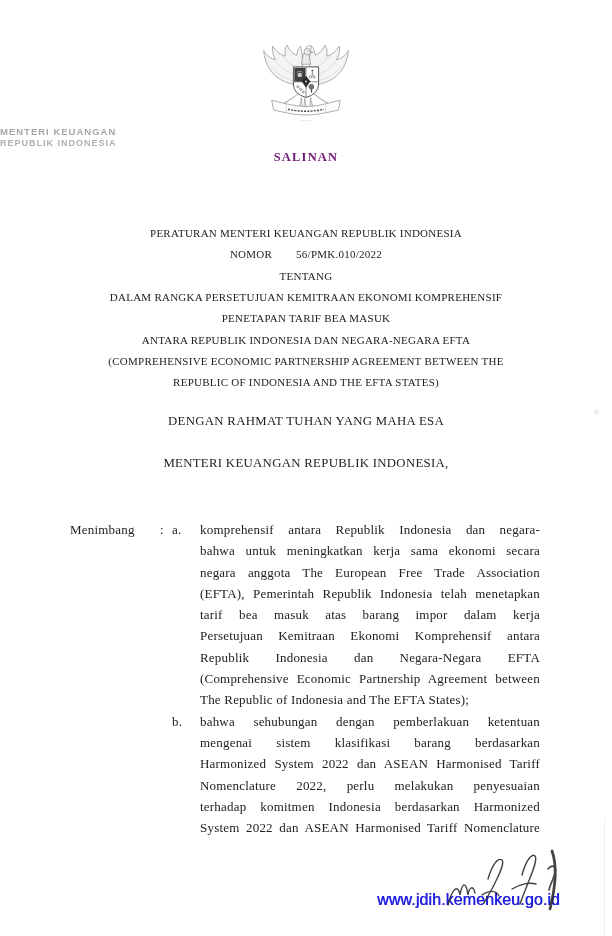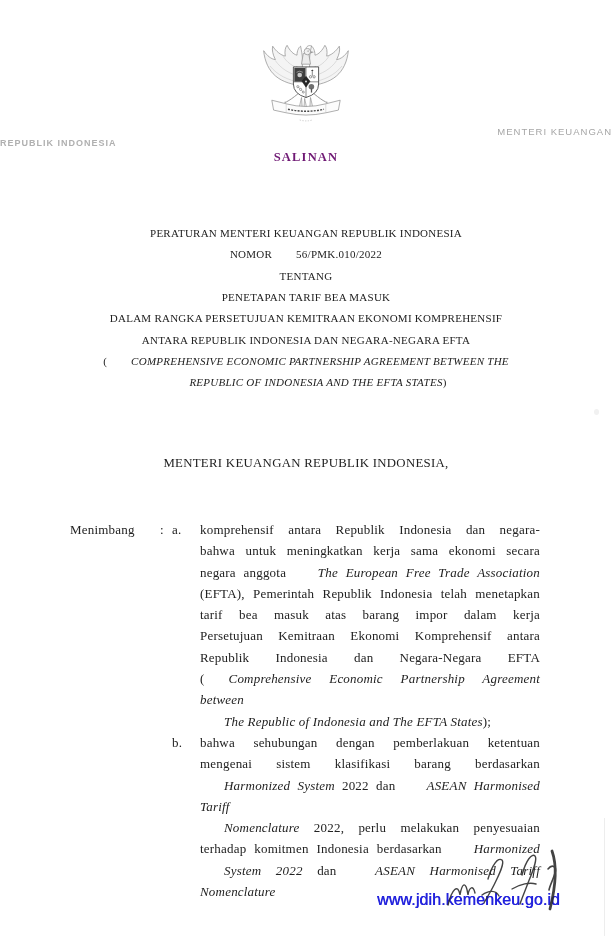--- a/index.html
+++ b/index.html
@@ -1,22 +1,22 @@
 <!DOCTYPE html>
 <html><head>
 <meta charset="utf-8">
 <style>
   html,body{margin:0;padding:0;background:#ffffff;}
   .page{position:relative;width:612px;height:936px;background:#ffffff;overflow:hidden;
         font-family:"Liberation Serif",serif;color:#1c1c1c;}
 
   
   .emblem{position:absolute;left:261px;top:44px;width:90px;height:80px;}
-  .ministry1{position:absolute;left:0;right:0;top:126px;text-align:right;
-             font-family:"Liberation Sans",sans-serif;font-weight:normal;
+  .ministry1{position:absolute;left:0;right:0;top:126px;text-align:left;
+             font-family:"Liberation Sans",sans-serif;font-weight:bold;
              font-size:9.5px;letter-spacing:1px;color:#a6a6a6;}
   .ministry2{position:absolute;left:0;right:0;top:138px;
              font-family:"Liberation Sans",sans-serif;font-weight:bold;
              font-size:9px;letter-spacing:1px;color:#b0b0b0;}
   .salinan{position:absolute;left:0;right:0;top:150px;text-align:center;
            font-weight:bold;font-size:12.5px;letter-spacing:1.2px;color:#701a75;}
 
   
   .title-block{position:absolute;left:36px;right:36px;top:223px;text-align:center;
                font-size:11px;line-height:21.35px;letter-spacing:0.25px;color:#222;}
@@ -30,21 +30,21 @@
   .consider{position:absolute;left:70px;top:519px;width:470px;
             font-size:13px;line-height:21.3px;letter-spacing:0.2px;color:#222;}
   .consider-label{position:absolute;left:0;top:0;}
   .consider-colon{position:absolute;left:90px;top:0;}
   .consider-items{margin-left:130px;width:340px;}
   .item{position:relative;}
   .item-letter{position:absolute;left:-28px;top:0;}
   .bl{width:340px;}
   .just{text-align:justify;text-align-last:justify;}
   .left{text-align:left;}
-  .it{font-style:italic;margin-left:24px;}
+  .it{}
 
   
   .url{position:absolute;left:377px;top:891px;
        font-family:"Liberation Sans",sans-serif;font-size:16px;font-weight:normal;
        color:#2323dd;letter-spacing:0.1px;text-shadow:0.5px 0 0 currentColor;
        cursor:pointer;}
   .signature{position:absolute;left:440px;top:843px;width:130px;height:76px;z-index:3;}
 
   
   .scan-line{position:absolute;left:604px;top:818px;width:1px;height:118px;background:#ededed;}
@@ -102,27 +102,28 @@
   </svg>
 
   <div class="ministry1">MENTERI KEUANGAN</div>
   <div class="ministry2">REPUBLIK INDONESIA</div>
   <div class="salinan">SALINAN</div>
 
   <div class="title-block">
     <div class="tl"><span>PERATURAN MENTERI KEUANGAN REPUBLIK INDONESIA</span></div>
     <div class="tl"><span>NOMOR&nbsp;&nbsp;&nbsp;&nbsp;&nbsp;&nbsp;&nbsp;&nbsp;56/PMK.010/2022</span></div>
     <div class="tl"><span>TENTANG</span></div>
+    <div class="tl"><span>DALAM RANGKA PERSETUJUAN KEMITRAAN EKONOMI KOMPREHENSIF</span></div>
     <div class="tl"><span>PENETAPAN TARIF BEA MASUK</span></div>
-    <div class="tl"><span>DALAM RANGKA PERSETUJUAN KEMITRAAN EKONOMI KOMPREHENSIF</span></div>
     <div class="tl"><span>ANTARA REPUBLIK INDONESIA DAN NEGARA-NEGARA EFTA</span></div>
     <div class="tl"><span>(</span><span class="it">COMPREHENSIVE ECONOMIC PARTNERSHIP AGREEMENT BETWEEN THE</span></div>
     <div class="tl"><span class="it">REPUBLIC OF INDONESIA AND THE EFTA STATES</span><span>)</span></div>
   </div>
 
+  <div class="invocation">DENGAN RAHMAT TUHAN YANG MAHA ESA</div>
   <div class="authority">MENTERI KEUANGAN REPUBLIK INDONESIA,</div>
 
   <div class="consider">
     <span class="consider-label">Menimbang</span>
     <span class="consider-colon">:</span>
     <div class="consider-items">
       <div class="item">
         <span class="item-letter">a.</span>
         <div class="bl just"><span>komprehensif antara Republik Indonesia dan negara-</span></div>
         <div class="bl just"><span>bahwa untuk meningkatkan kerja sama ekonomi secara</span></div>

